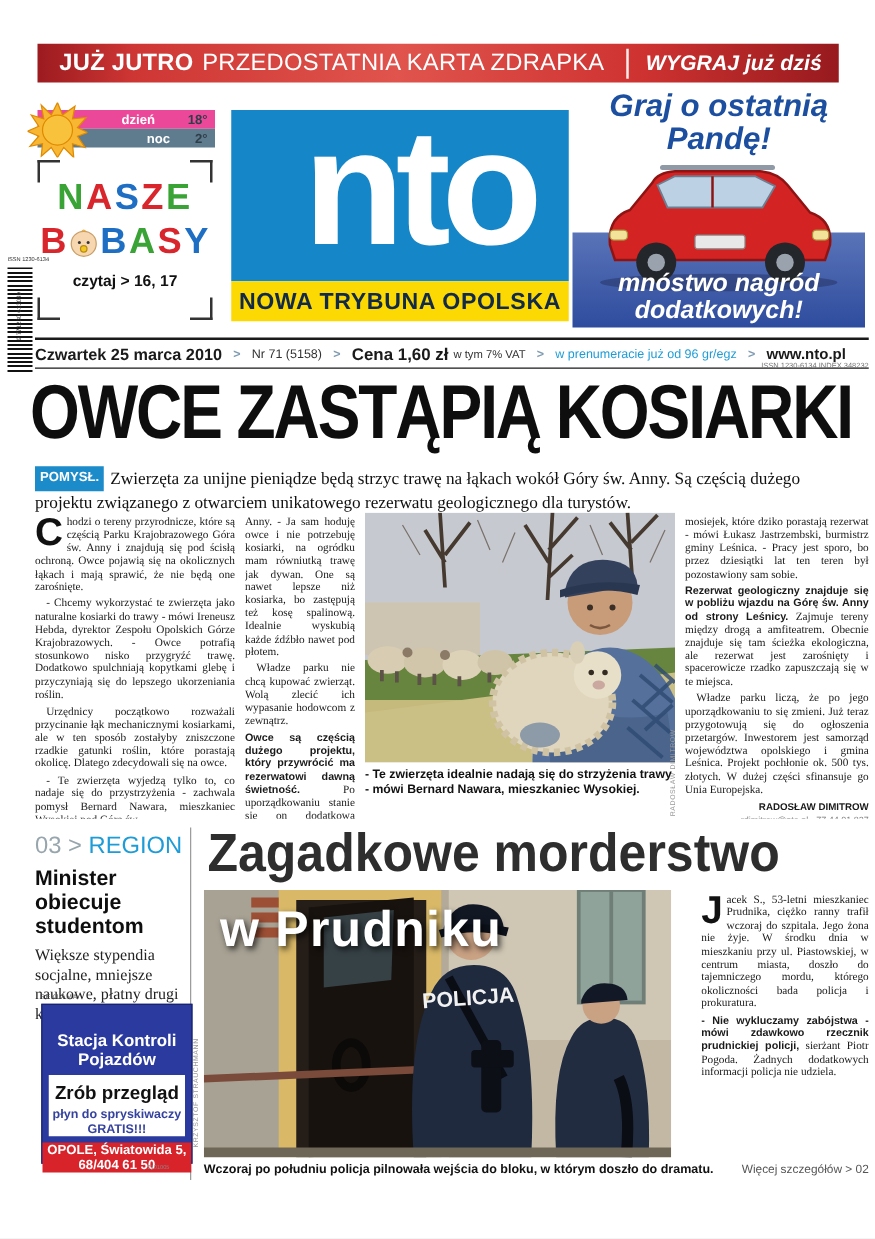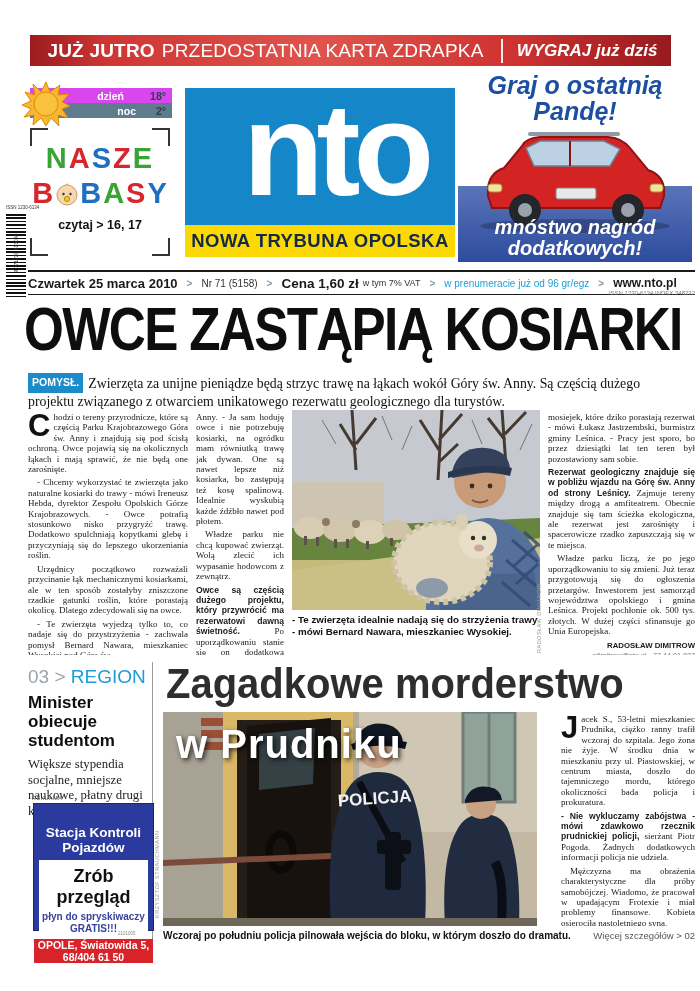--- a/index.html
+++ b/index.html
@@ -12,21 +12,21 @@
     background:linear-gradient(90deg,#9c1b1f 0%,#ce3634 12%,#e0544d 45%,#cf3331 75%,#971a1e 100%);
     display:flex;align-items:center;color:#fff;}
   #banner .b-left{flex:1;text-align:center;font-size:19px;letter-spacing:.2px;white-space:nowrap;}
   #banner .b-left b{font-weight:700;margin-right:7px;}
   #banner .b-div{width:2px;height:24px;background:#fff;opacity:.9;}
   #banner .b-right{width:168px;text-align:center;font-style:italic;font-size:17px;font-weight:600;}
 
   
   #weather{left:30px;top:88px;width:142px;height:30px;font-size:10.5px;}
   #weather .wrow{height:15px;display:flex;justify-content:flex-end;align-items:center;gap:8px;padding-right:6px;}
-  #weather .w1{background:#d946ef;gap:20px;}
+  #weather .w1{background:#ec4899;gap:20px;}
   #weather .w2{background:#5f7b8e;}
   #weather .wl{color:#fff;font-weight:700;}
   #weather .wt{color:#2e3e49;font-weight:700;width:22px;text-align:right;}
   #sun{left:22px;top:82px;width:48px;height:44px;}
 
   
   #bobasy{left:30px;top:128px;width:140px;height:128px;}
   .corner{position:absolute;width:16px;height:16px;border:0 solid #333;}
   .c-tl{left:0;top:0;border-left-width:2px;border-top-width:2px;}
   .c-tr{right:0;top:0;border-right-width:2px;border-top-width:2px;}
@@ -99,21 +99,21 @@
   #region{left:28px;top:666px;width:120px;}
   #region .ref{font-size:19px;}
   #region .ref .num{color:#97a5ad;}
   #region .ref .sec{color:#1e9cd7;}
   #region .rt{font-weight:700;font-size:17px;line-height:19px;margin-top:5px;color:#0e0e0e;}
   #region .rx{font-family:"Liberation Serif",serif;font-size:12.8px;line-height:15.5px;margin-top:7px;color:#222;}
   #reklama{left:32px;top:795px;font-size:5.5px;color:#555;letter-spacing:.6px;}
   #adbox{left:33px;top:803px;width:119px;height:126px;background:#2b3a9e;border:1px solid #18246e;display:flex;flex-direction:column;}
   #adbox .at{color:#fff;font-weight:700;font-size:13.5px;line-height:15px;text-align:center;padding-top:21px;}
   #adbox .aw{background:#fff;margin:5px 5px 0 5px;flex:1;text-align:center;padding-top:6px;}
-  #adbox .a1{font-weight:700;font-size:18px;color:#111;}
+  #adbox .a1{font-weight:700;font-size:15px;color:#111;}
   #adbox .a2{font-weight:700;font-size:10px;line-height:11.5px;color:#35439e;margin-top:3px;}
   #adbox .ared{background:#d8232a;margin-top:5px;height:32px;display:flex;flex-direction:column;justify-content:center;}
   #adbox .ared div{color:#fff;font-weight:700;font-size:10.5px;line-height:12px;text-align:center;}
   #adcode{left:118px;top:931px;font-size:4.5px;color:#888;}
 
   
   #h2{left:166px;top:660px;width:560px;font-weight:700;font-size:43px;line-height:46px;color:#2e2e2e;
     transform:scaleX(.93);transform-origin:left top;white-space:nowrap;}
   #photo2{left:163px;top:712px;width:374px;height:214px;overflow:hidden;}
   #overlay2{left:176px;top:722px;font-weight:700;font-size:40px;color:#fff;letter-spacing:1px;
@@ -366,20 +366,19 @@
       </g>
       <rect x="0" y="206" width="374" height="8" fill="#6e6657"></rect>
     </svg>
   </div>
   <div class="abs" id="overlay2">w Prudniku</div>
   <div class="abs vcred" id="vcred2">KRZYSZTOF STRAUCHMANN</div>
 
   <div class="abs bodycol" id="mcol">
     <p class="noind"><span class="dropcap">J</span><span>acek S., 53-letni mieszkaniec Prudnika, ciężko ranny trafił wczoraj do szpitala. Jego żona nie żyje. W środku dnia w mieszkaniu przy ul. Piastowskiej, w centrum miasta, doszło do tajemniczego mordu, którego okoliczności bada policja i prokuratura.</span></p>
     <p class="noind"><b class="sb">- Nie wykluczamy zabójstwa - mówi zdawkowo rzecznik prudnickiej policji,</b> <span>sierżant Piotr Pogoda. Żadnych dodatkowych informacji policja nie udziela.</span></p>
-    <p>Mężczyzna ma obrażenia charakterystyczne dla próby samobójczej. Wiadomo, że pracował w upadającym Frotexie i miał problemy finansowe. Kobieta osierociła nastoletniego syna.</p>
 
   </div>
 
   <div class="abs" id="cap2">Wczoraj po południu policja pilnowała wejścia do bloku, w którym doszło do dramatu.</div>
   <div class="abs" id="more2">Więcej szczegółów &gt; 02</div>
 
 </div>
 
 </body></html>

